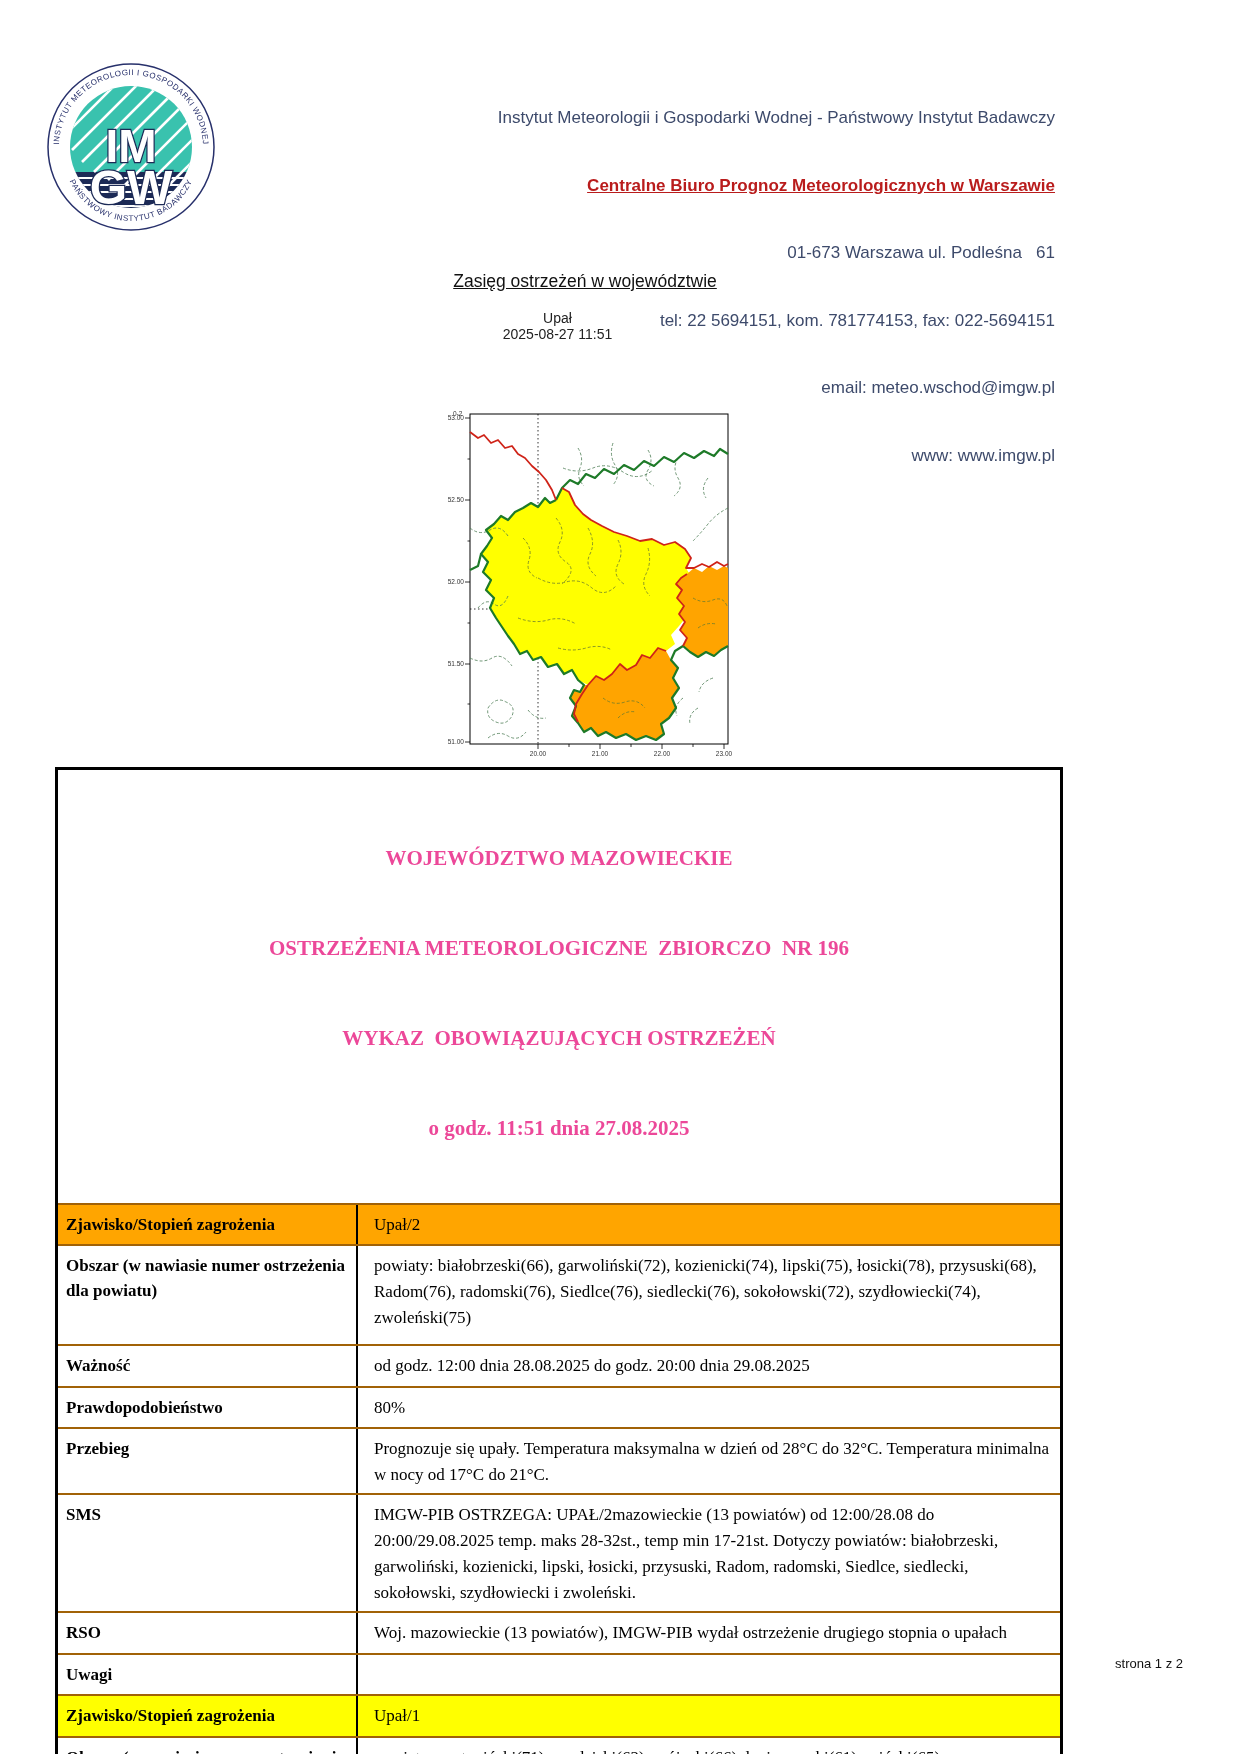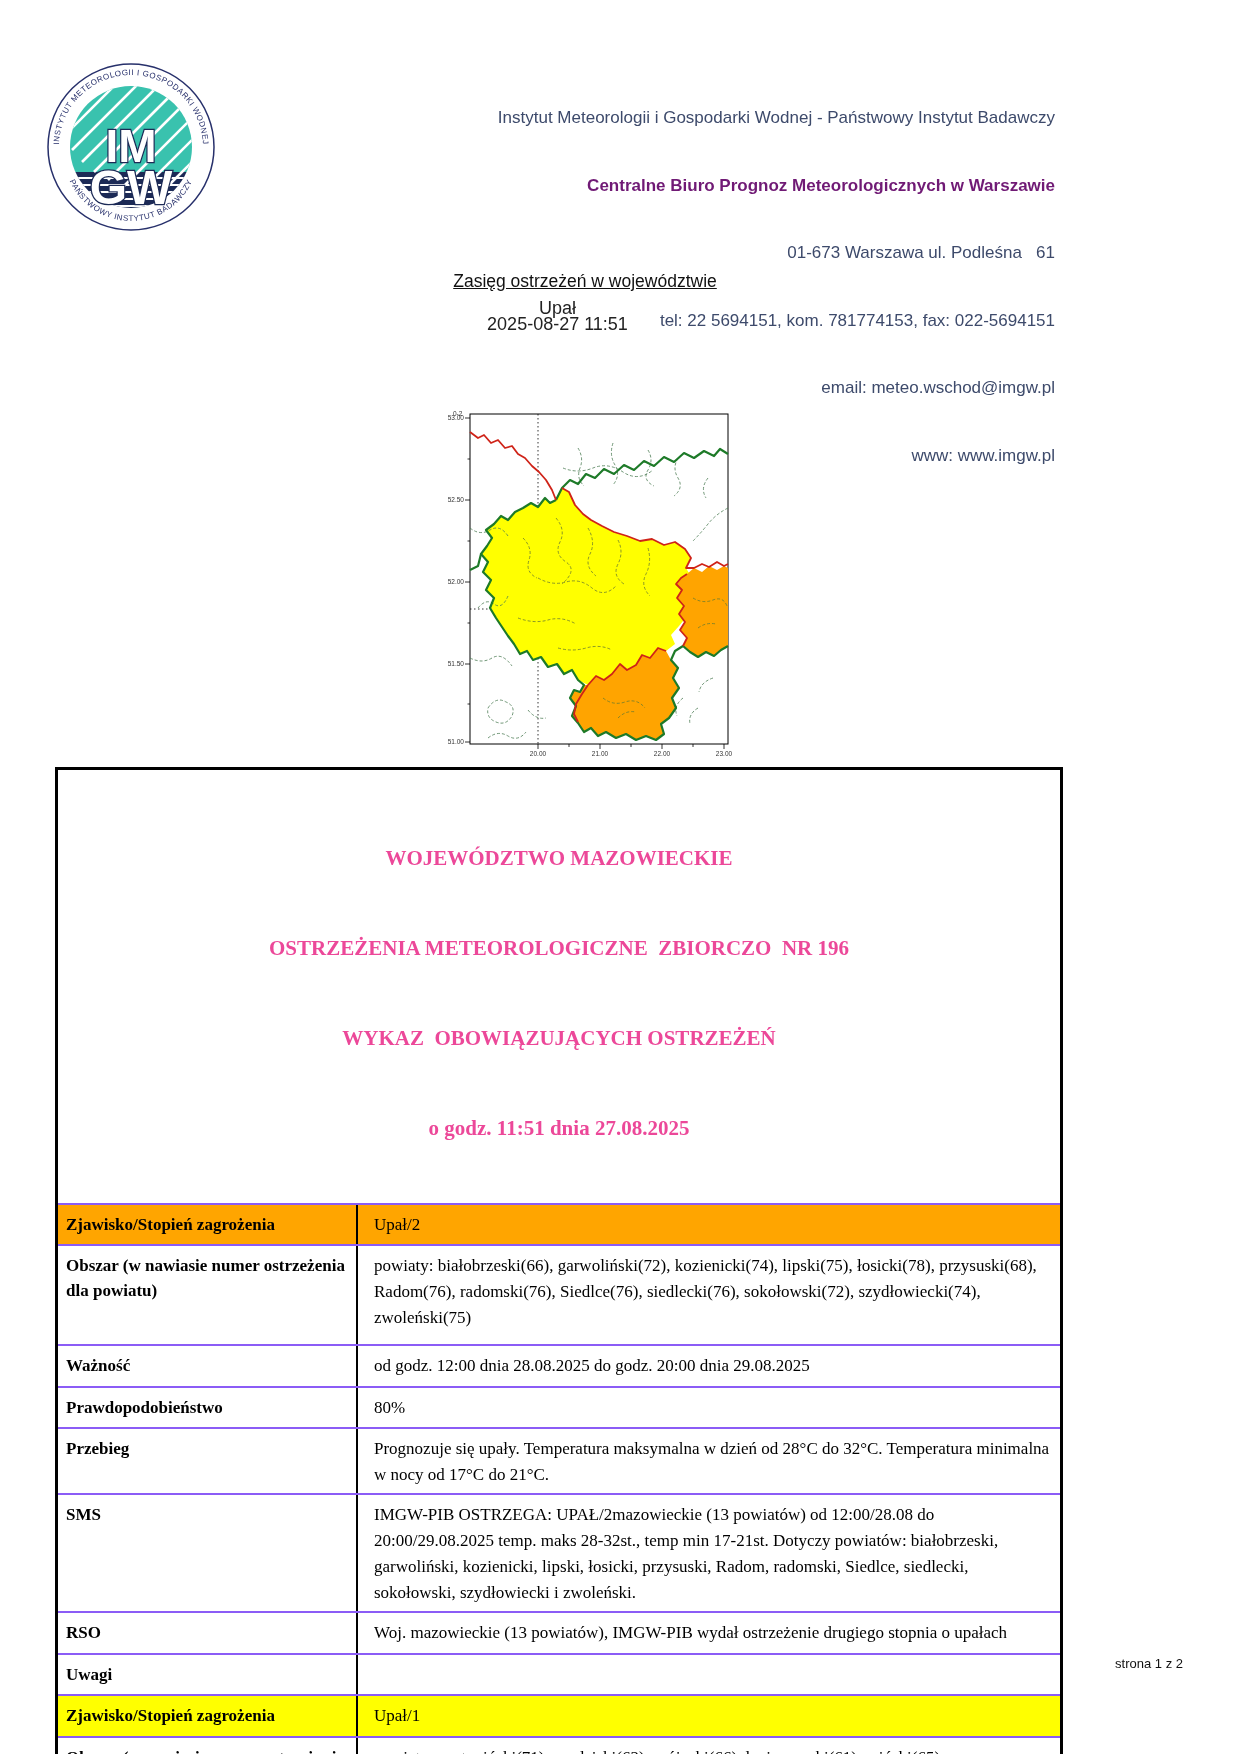--- a/index.html
+++ b/index.html
@@ -1,34 +1,34 @@
 <!DOCTYPE html>
 <html><head>
 <meta charset="utf-8">
 <style>
   html,body{margin:0;padding:0;background:#fff;}
   .page{position:relative;width:1240px;height:1754px;background:#fff;overflow:hidden;
         font-family:"Liberation Sans",sans-serif;color:#000;}
   
   .hdr-text{position:absolute;top:62px;right:185px;text-align:right;
             font-size:17px;line-height:22.5px;color:#3d4a6b;white-space:pre-wrap;}
-  .hdr-text .bold{font-weight:bold;color:#701a75;}
+  .hdr-text .bold{font-weight:bold;color:#b91c1c;text-decoration:underline;}
   .logo{position:absolute;left:46px;top:62px;width:170px;height:170px;}
   
   .map-caption{position:absolute;top:271px;left:0;width:1170px;text-align:center;
                font-size:17.5px;color:#111;text-decoration:underline;}
-  .map-sub{position:absolute;top:300px;left:400px;width:315px;text-align:center;
-           font-size:18px;line-height:16px;color:#222;}
+  .map-sub{position:absolute;top:310px;left:400px;width:315px;text-align:center;
+           font-size:14px;line-height:16px;color:#222;}
   .map-svg{position:absolute;left:428px;top:408px;width:310px;height:352px;}
   
   .tbl{position:absolute;left:55px;top:767px;width:1008px;border:3px solid #000;
        font-family:"Liberation Serif",serif;font-size:17px;background:#fff;box-sizing:border-box;}
   .ttitle{min-height:138px;padding-top:13px;text-align:center;color:#ec4899;font-weight:bold;
           font-size:21px;line-height:30px;white-space:pre-wrap;}
-  .trow{display:flex;border-top:2px solid #8b5cf6;box-sizing:border-box;}
+  .trow{display:flex;border-top:2px solid #a16207;box-sizing:border-box;}
   .tlabel{width:300px;flex:0 0 300px;border-right:2px solid #000;padding:7px 6px 4px 8px;
           font-weight:bold;box-sizing:border-box;line-height:25px;}
   .tvalue{flex:1;padding:7px 10px 4px 16px;line-height:26px;white-space:pre-wrap;box-sizing:border-box;}
   .lvl2{background:#FFA500;}
   .lvl1{background:#FFFF00;}
   
   .footer{position:absolute;top:1656px;right:57px;font-size:13px;color:#111;}
   svg text{font-family:"Liberation Sans",sans-serif;}
 </style>
 </head>

